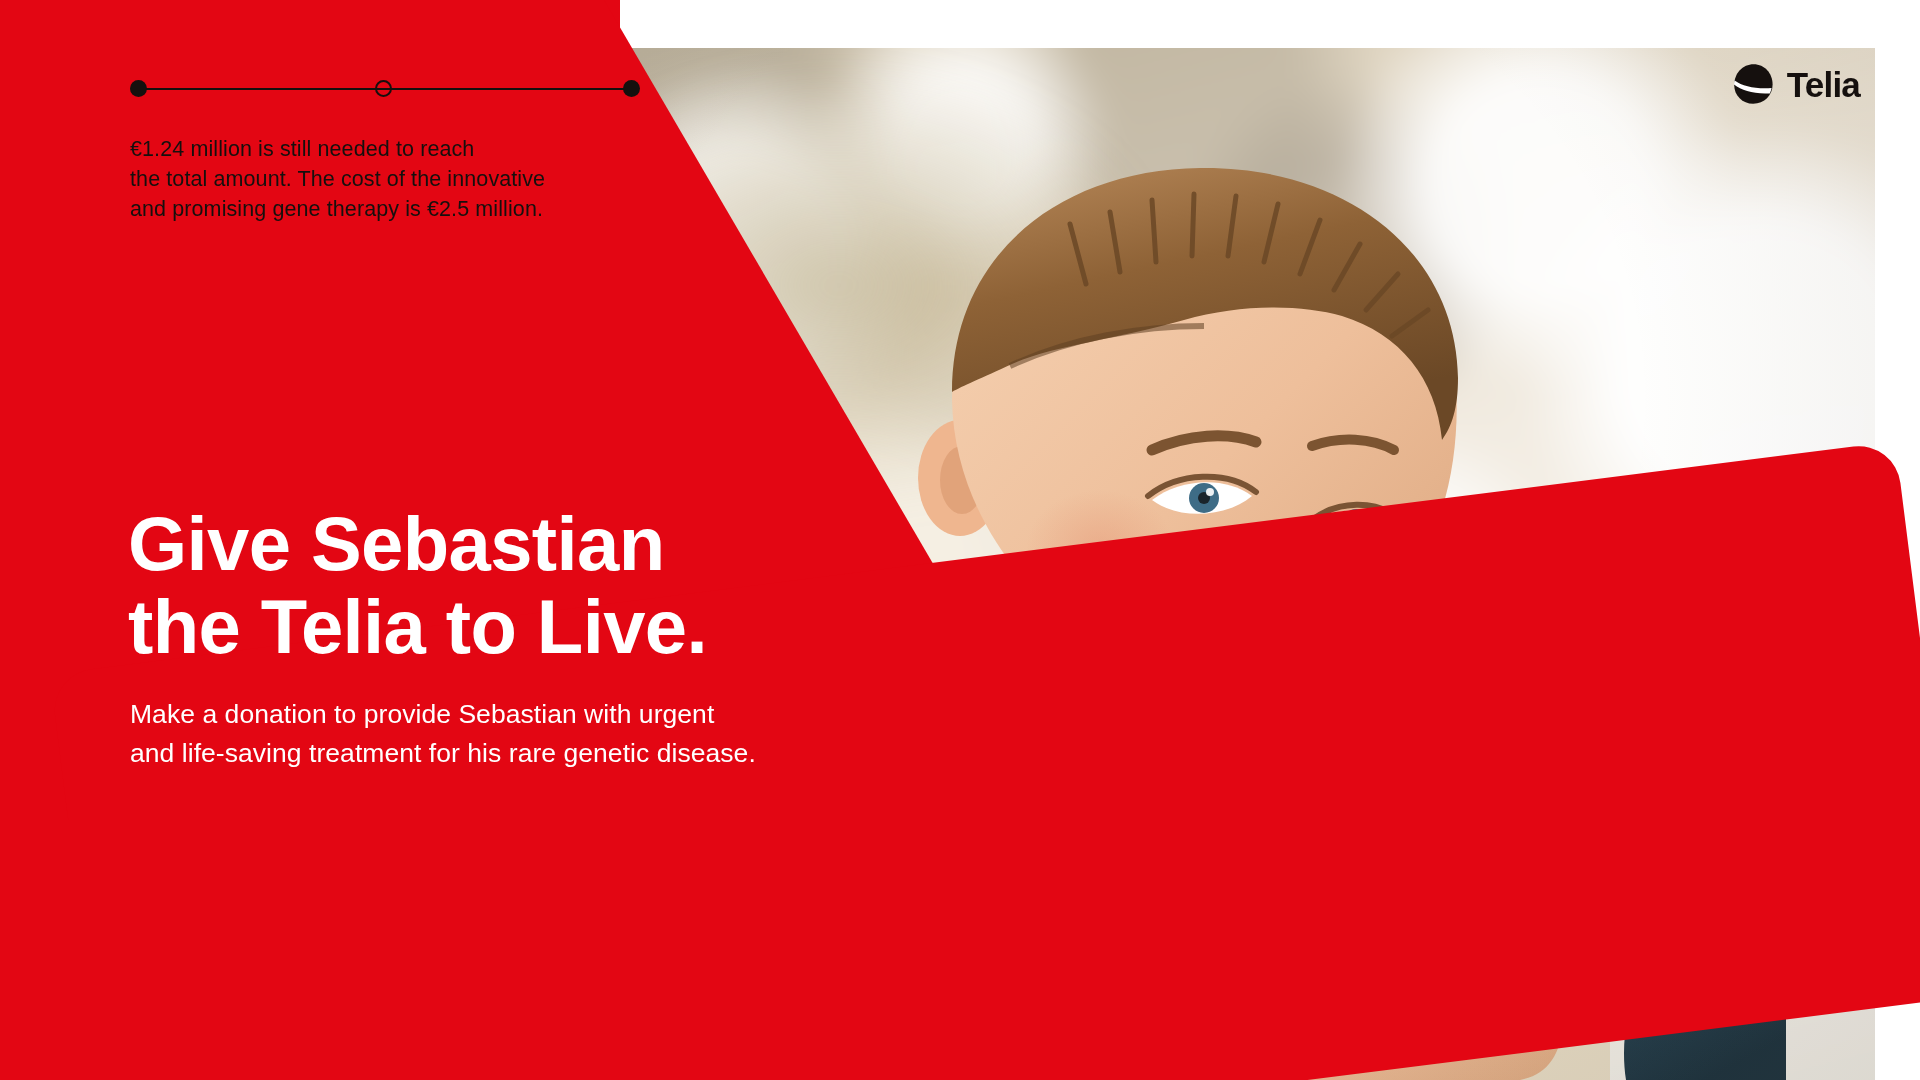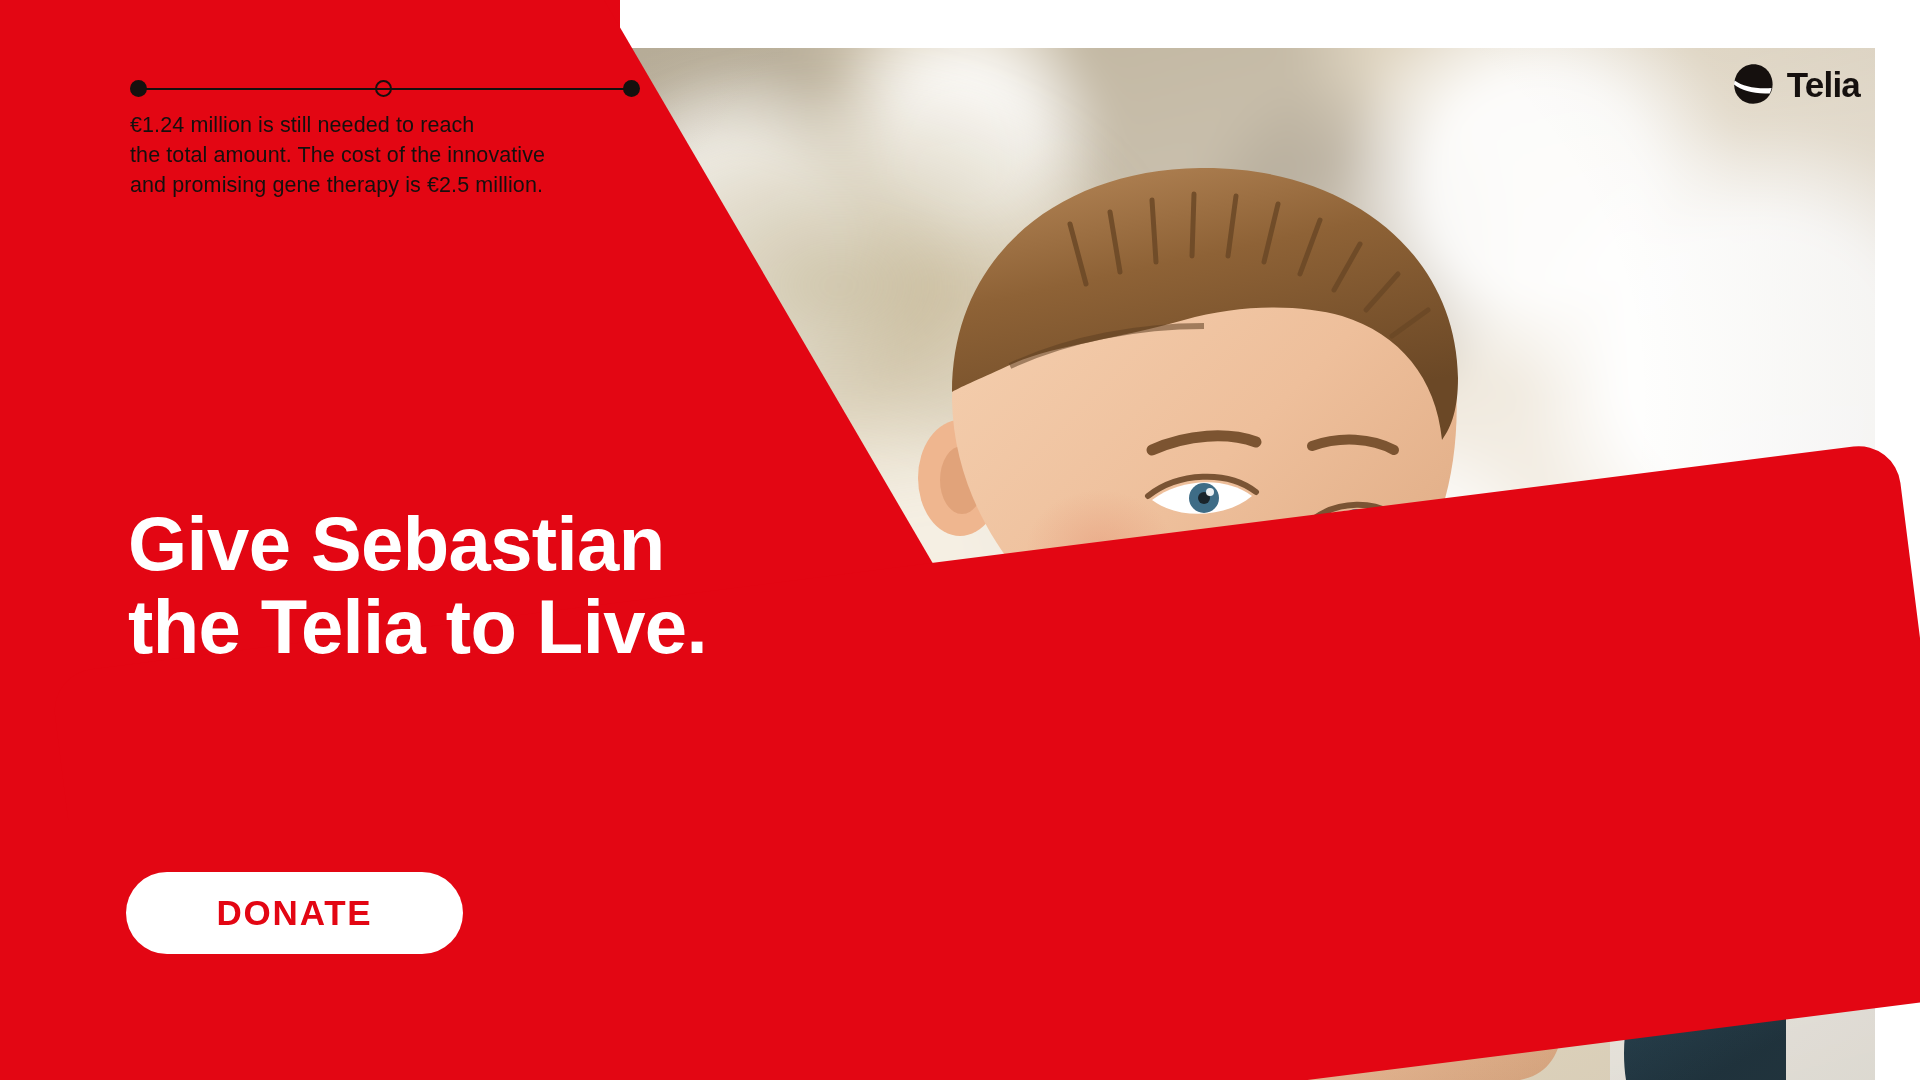--- a/index.html
+++ b/index.html
@@ -123,21 +123,21 @@
   .node.filled { background: #15100e; }
   .node.hollow { background: transparent; border: 2px solid #15100e; }
   .node.start { left: 0; }
   .node.mid   { left: 245px; }
   .node.end   { left: 493px; }
 
   
   .info-block {
     position: absolute;
     left: 130px;
-    top: 88px;
+    top: 112px;
     width: 540px;
     color: #15100e;
     font-size: 21.5px;
     line-height: 30px;
     letter-spacing: 0.1px;
     white-space: pre-line;
   }
 
   
   .headline {
@@ -375,22 +375,23 @@
     <div class="node filled end"></div>
   </div>
 
   <p class="info-block">€1.24 million is still needed to reach
 the total amount. The cost of the innovative
 and promising gene therapy is €2.5 million.</p>
 
   <h1 class="headline">Give Sebastian
 the Telia to Live.</h1>
 
-
-  <button class="cta">DONATE</button>
+  <p class="subcopy">Make a donation to provide Sebastian with urgent
+and life-saving treatment for his rare genetic disease.</p>
+
 
   <div class="logo">
     <svg class="logo-mark" viewBox="0 0 44 44">
       <path d="M22.6 2.2 C33.6 2.2 41.6 11.2 41.6 22.6 C41.6 33.4 33.2 41.8 22.2 41.8
                C11.4 41.8 3.2 33.6 3.2 23.0 C3.2 11.4 11.6 2.2 22.6 2.2 Z" fill="#15100E"></path>
       <path d="M3.6 18.4 C12.0 24.4 24.4 27.0 40.6 26.0 C40.2 28.0 39.6 29.8 38.8 31.4
                C23.0 32.2 11.0 29.0 3.0 22.6 C3.0 21.2 3.2 19.8 3.6 18.4 Z" fill="#FFFFFF"></path>
     </svg>
     <span class="logo-word">Telia</span>
   </div>

